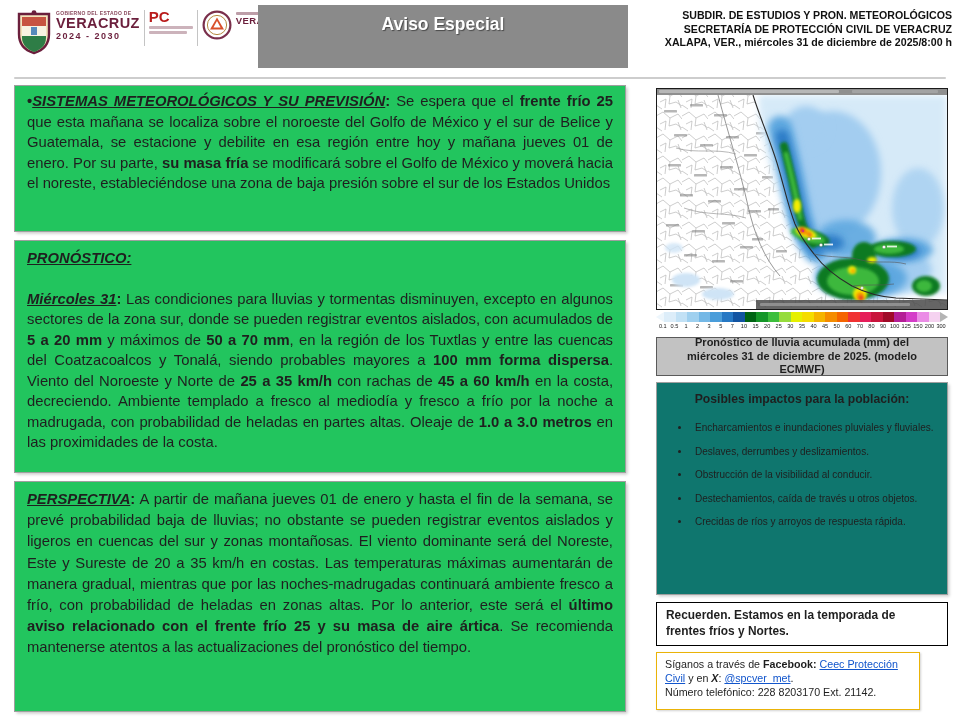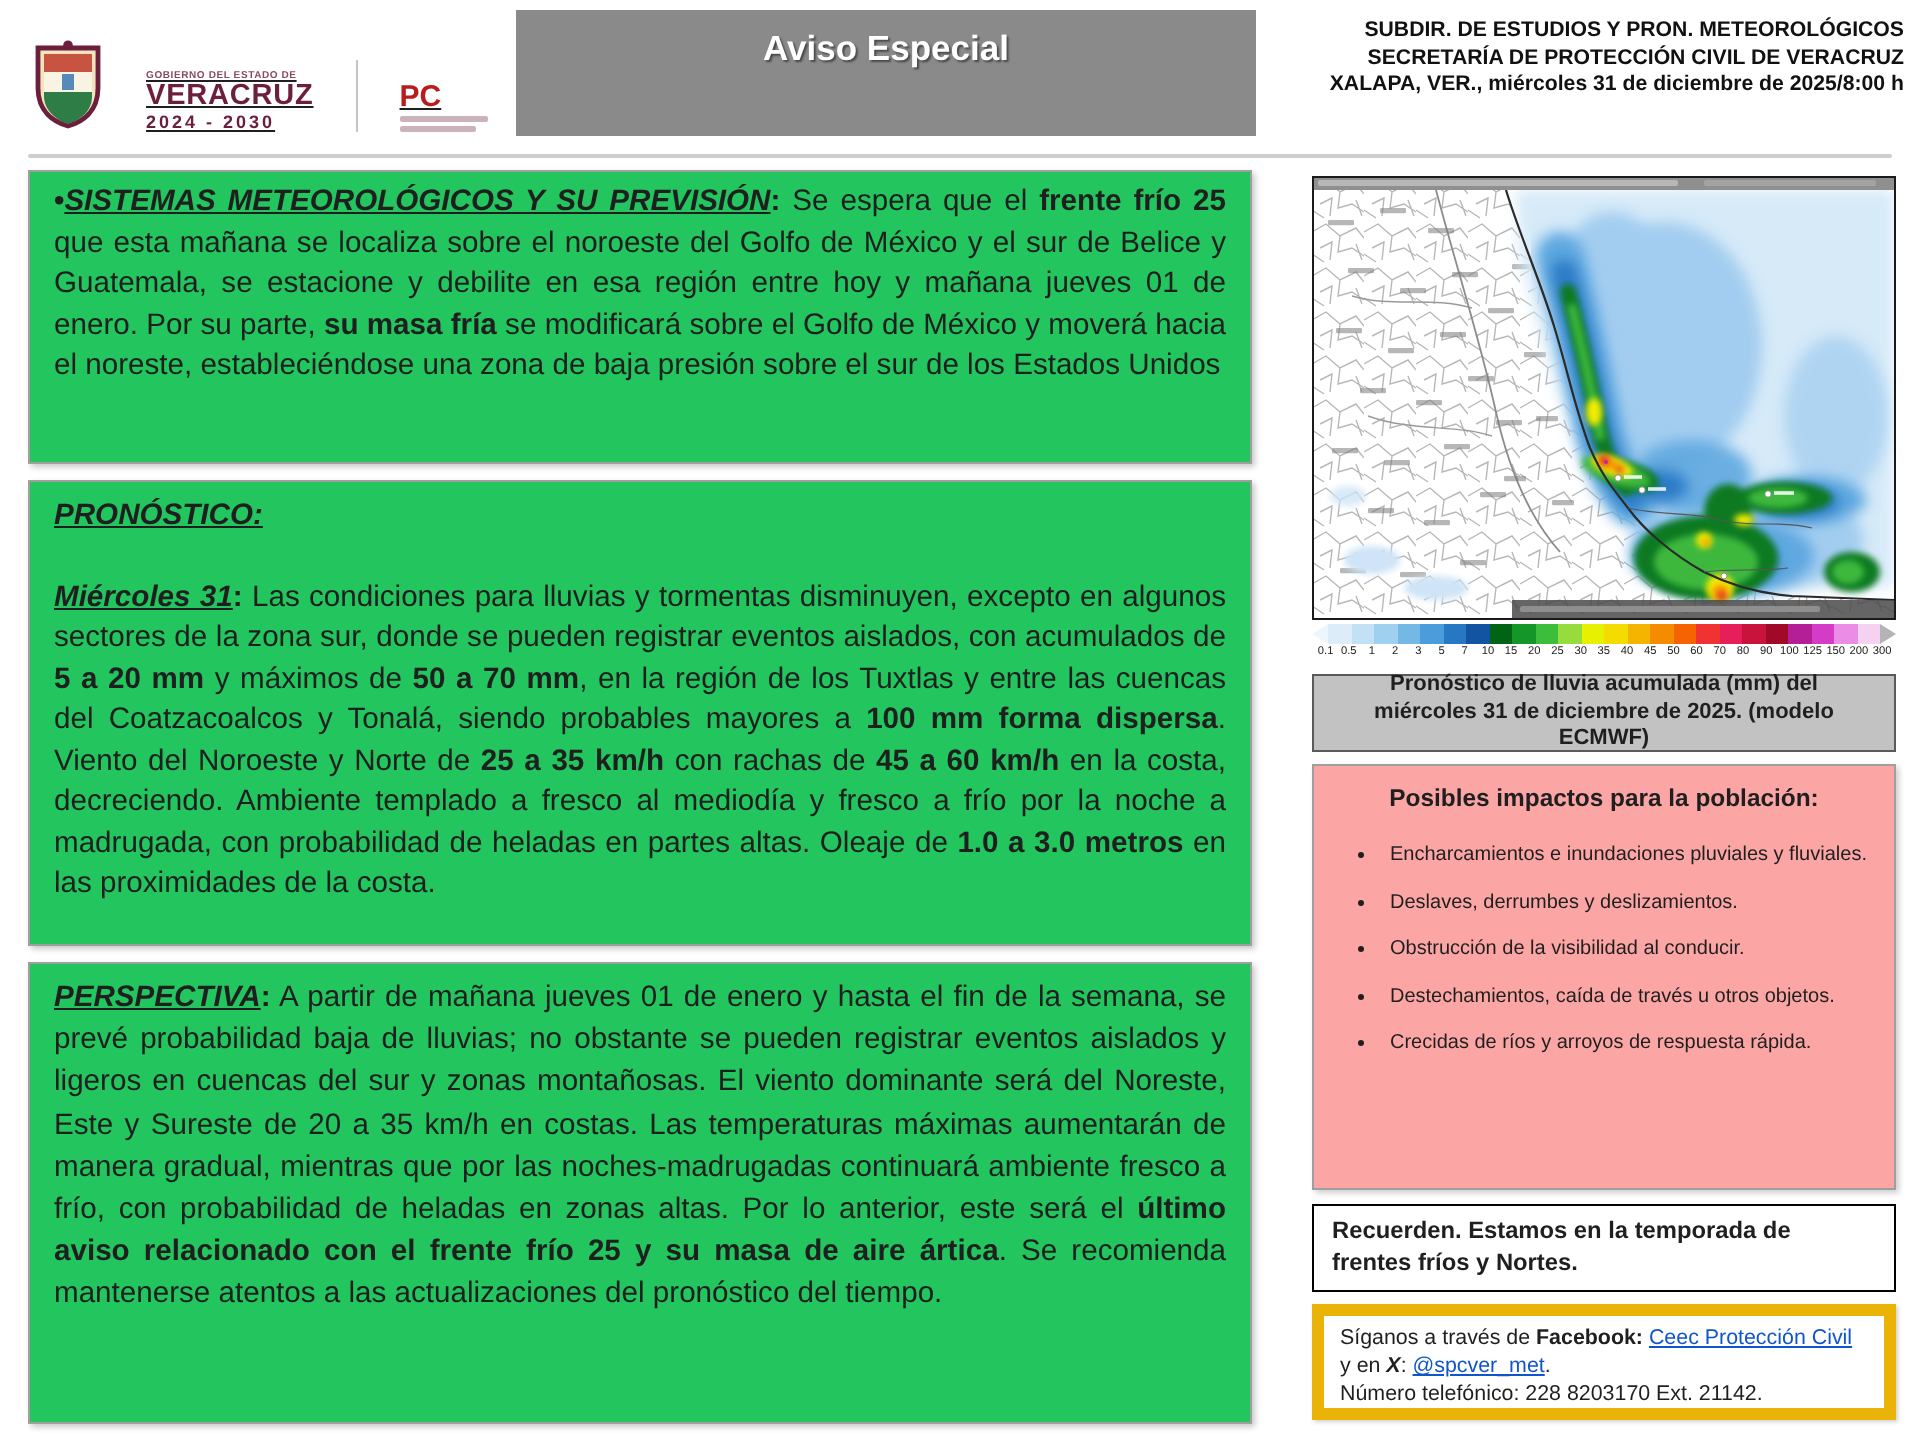--- a/index.html
+++ b/index.html
@@ -7,21 +7,21 @@
     width:960px;height:720px;position:relative;background:#ffffff;
     font-family:"Liberation Sans", sans-serif;color:#1f1f1f;overflow:hidden;
   }
   .abs{position:absolute;}
   .bold{font-weight:700;}
   .italic{font-style:italic;}
   .underline{text-decoration:underline;}
   .link{color:#1155cc;text-decoration:underline;cursor:pointer;}
 
   
-  .logo-row{left:16px;top:10px;height:56px;display:flex;align-items:flex-end;gap:21px;text-decoration:underline;}
+  .logo-row{left:16px;top:10px;height:56px;display:flex;align-items:flex-start;gap:4px;}
   .gov-small{font-size:5px;font-weight:700;color:#8a4a5e;letter-spacing:.3px;}
   .gov-name{font-size:14.5px;font-weight:800;color:#6b1f3c;letter-spacing:.4px;line-height:15px;}
   .gov-years{font-size:9px;font-weight:700;color:#6b1f3c;letter-spacing:1.5px;}
   .vdiv{width:1px;height:36px;background:#c4c4c4;}
   .pc-big{font-size:15px;font-weight:800;color:#b91c1c;line-height:14px;}
   .tinybar{height:3px;background:#b08a97;opacity:.65;border-radius:1px;margin-top:2px;}
   .spc-name{font-size:9.5px;font-weight:800;color:#6b1f3c;letter-spacing:.4px;}
 
   .title-box{
     left:258px;top:5px;width:370px;height:63px;background:#8a8a8a;
@@ -54,32 +54,32 @@
   .cb-arrow-r{width:0;height:0;border-top:5px solid transparent;border-bottom:5px solid transparent;border-left:8px solid #b4b4b4;}
   .cb-ticks{display:flex;width:290px;margin-left:1px;margin-top:1px;}
   .cb-tick{flex:1;text-align:center;font-size:5.6px;color:#222;}
 
   .caption-box{
     left:656px;top:337px;width:292px;height:39px;background:#c2c2c2;border:1px solid #5a5a5a;
     box-sizing:border-box;display:flex;align-items:center;justify-content:center;text-align:center;
     font-weight:700;font-size:11px;line-height:13.5px;padding:2px 12px;
   }
   .impacts-box{
-    left:656px;top:382px;width:292px;height:213px;background:#fca5a5;border:1.3px solid #9f9f9f;
+    left:656px;top:382px;width:292px;height:213px;background:#0f766e;border:1.3px solid #9f9f9f;
     box-shadow:1.5px 1.5px 3px rgba(0,0,0,.2);box-sizing:border-box;padding:9px 8px 0 8px;
   }
   .impacts-title{text-align:center;font-weight:700;font-size:12.2px;margin-bottom:14px;}
   .impacts-list{margin:0;padding-left:26px;font-size:10px;line-height:16.5px;}
   .impacts-list li{margin-bottom:7px;padding-left:4px;}
   .reminder-box{
     left:656px;top:602px;width:292px;height:44px;border:1.8px solid #000;box-sizing:border-box;
     padding:5px 9px;font-weight:700;font-size:11.9px;line-height:15.5px;background:#fff;
   }
   .contact-box{
-    left:656px;top:652px;width:292px;height:58px;border:6px solid #eab308;box-sizing:border-box;
+    left:656px;top:652px;width:264px;height:58px;border:1px solid #eab308;box-sizing:border-box;
     box-shadow:1px 1px 2px rgba(0,0,0,.18);padding:4px 8px;font-size:10.7px;line-height:14.2px;background:#fff;
   }
 </style>
 </head>
 <body>
 
 <div class="abs logo-row">
   <svg width="36" height="46" viewBox="0 0 36 46">
     <path d="M3,4 h30 v20 c0,12 -8,17 -15,19 C11,41 3,36 3,24 Z" fill="#f2e3bb" stroke="#6b1f3c" stroke-width="2.4"></path>
     <rect x="6" y="7" width="24" height="9" fill="#c0392b" opacity=".85"></rect>

